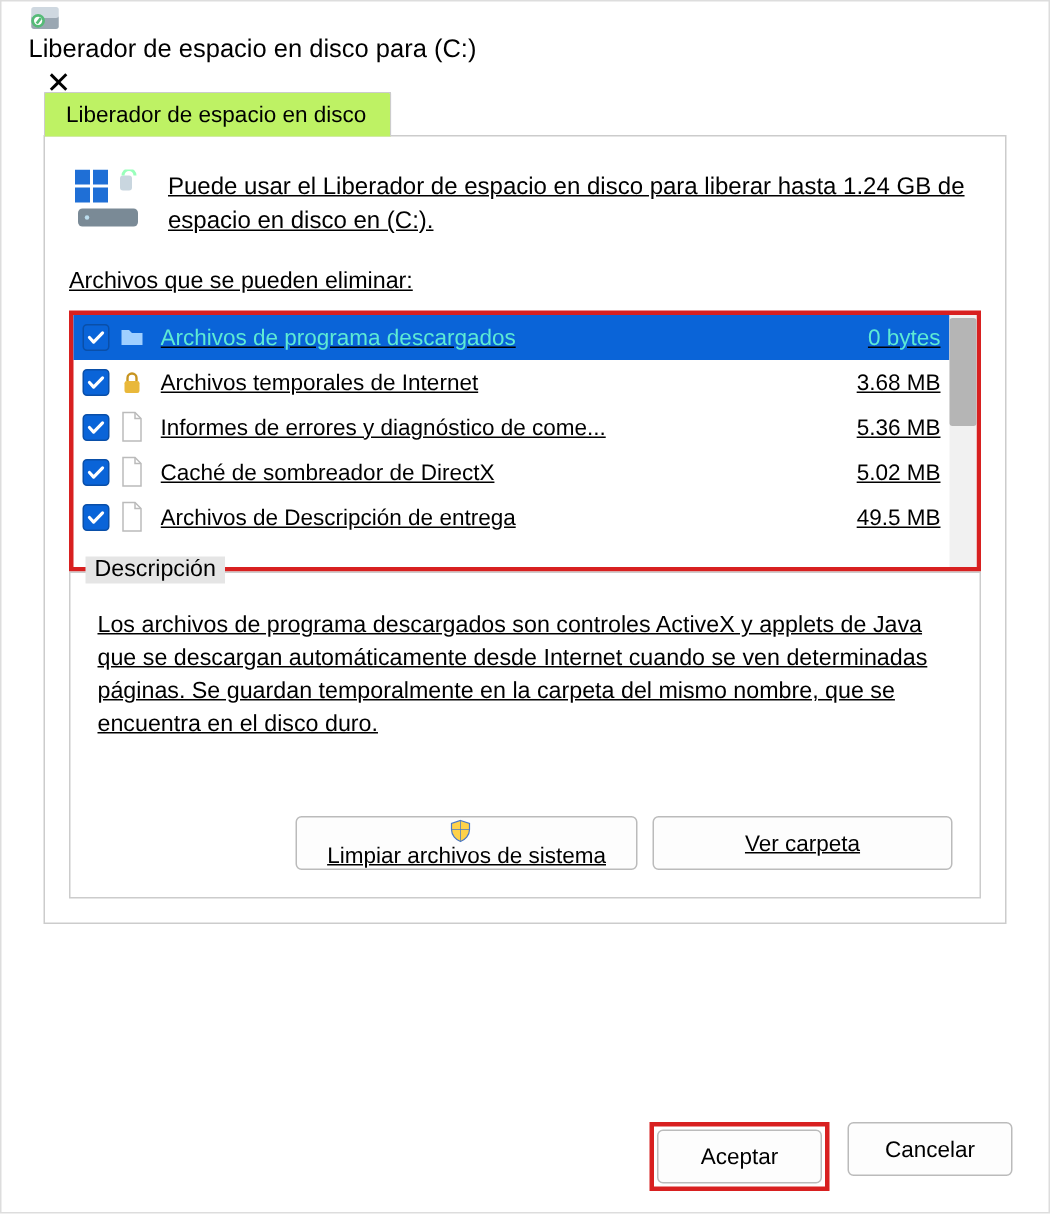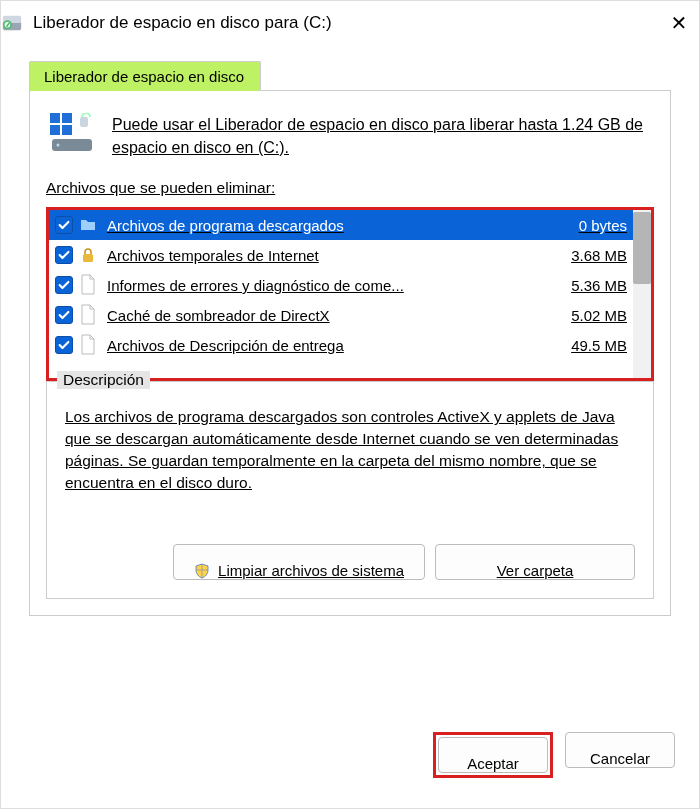--- a/index.html
+++ b/index.html
@@ -7,57 +7,57 @@
     margin: 0;
     padding: 0;
     width: 700px;
     height: 809px;
     font-family: "Segoe UI", Tahoma, sans-serif;
     font-size: 15px;
     background: #fff;
     color: #000;
   }
   .dialog { width: 700px; height: 809px; border: 1px solid #ddd; position: relative; }
-  .titlebar { display: flex; align-items: center; height: 44px; padding: 0 0; }
+  .titlebar { display: flex; align-items: flex-start; height: 44px; padding: 0 18px; flex-direction: column; }
   .titlebar .ico { width: 22px; height: 22px; margin-right: 10px; }
   .titlebar .title { font-size: 17px; flex: 1; }
   .close-btn { font-size: 20px; width: 40px; text-align: center; cursor: pointer; }
   .body { padding: 16px 28px; }
   .tabs { display: flex; }
   .tab {
     padding: 6px 16px 6px 14px;
     border: 1px solid #ccc;
     border-bottom: none;
     background: #bef264;
     border-radius: 2px 2px 0 0;
     font-size: 15px;
   }
   .tab-panel { border: 1px solid #ccc; margin-top: -1px; padding: 16px; text-decoration: underline; }
   .intro { display: flex; gap: 16px; align-items: flex-start; margin: 6px 4px 20px 4px; }
   .intro-text { font-size: 16px; line-height: 1.45; }
   .section-label { font-size: 15.5px; margin: 6px 0 10px 0; }
   .file-list-wrap { display: flex; border: 3px solid #d82020; height: 174px; }
   .file-list { flex: 1; }
   .file-row { display: flex; align-items: center; height: 30px; padding: 0 6px 0 4px; font-size: 15px; }
-  .file-row.selected { background: #0a64d8; color: #ffffff; }
+  .file-row.selected { background: #0a64d8; color: #5eead4; }
   .file-row .cb { width: 18px; height: 18px; background: #0a64d8; border: 1px solid #0a4fa8; border-radius: 3px; display: flex; align-items: center; justify-content: center; margin: 0 6px 0 2px; }
   .file-row .cb svg { width: 14px; height: 14px; }
   .file-row .fico { width: 18px; height: 22px; margin-right: 10px; display: flex; align-items: center; justify-content: center; }
   .file-row .name { flex: 1; white-space: nowrap; overflow: hidden; text-overflow: ellipsis; }
   .file-row .size { margin-left: 8px; }
   .scroll { width: 18px; background: #f1f1f1; display: flex; flex-direction: column; }
   .thumb { background: #b5b5b5; width: 100%; height: 72px; margin-top: 2px; border-radius: 2px; }
   .total-row { display: flex; justify-content: space-between; font-size: 15.5px; margin: 20px 4px 14px 4px; }
   .groupbox { border: 1px solid #ccc; position: relative; padding: 24px 18px 18px 18px; }
   .groupbox .legend { position: absolute; top: -11px; left: 10px; background: #e5e5e5; padding: 0 6px; font-size: 15.5px; }
   .desc-text { font-size: 15.5px; line-height: 1.42; min-height: 130px; }
   .btn-row { display: flex; gap: 10px; justify-content: flex-end; margin-top: 8px; }
-  .wbtn { border: 1px solid #bbb; border-radius: 4px; background: #fdfdfd; height: 36px; padding: 0 20px; font-size: 15px; display: inline-flex; align-items: flex-end; justify-content: center; cursor: pointer; }
+  .wbtn { border: 1px solid #bbb; border-radius: 4px; background: #fdfdfd; height: 36px; padding: 0 20px; font-size: 15px; display: inline-flex; align-items: center; justify-content: center; cursor: pointer; flex-direction: column; }
   .wbtn .shield { width: 16px; height: 16px; margin-right: 8px; }
-  .footer { position: absolute; bottom: 16px; left: 0; right: 0; padding: 14px 24px; display: flex; justify-content: flex-end; gap: 12px; }
+  .footer { position: absolute; bottom: 0; left: 0; right: 0; padding: 14px 24px; display: flex; justify-content: flex-end; gap: 12px; }
   .accept-wrap { border: 3px solid #d82020; padding: 2px; }
 </style>
 </head>
 <body>
 
 <div class="dialog">
 
   <div class="titlebar">
     <span class="ico">
       <svg viewBox="0 0 24 24">

